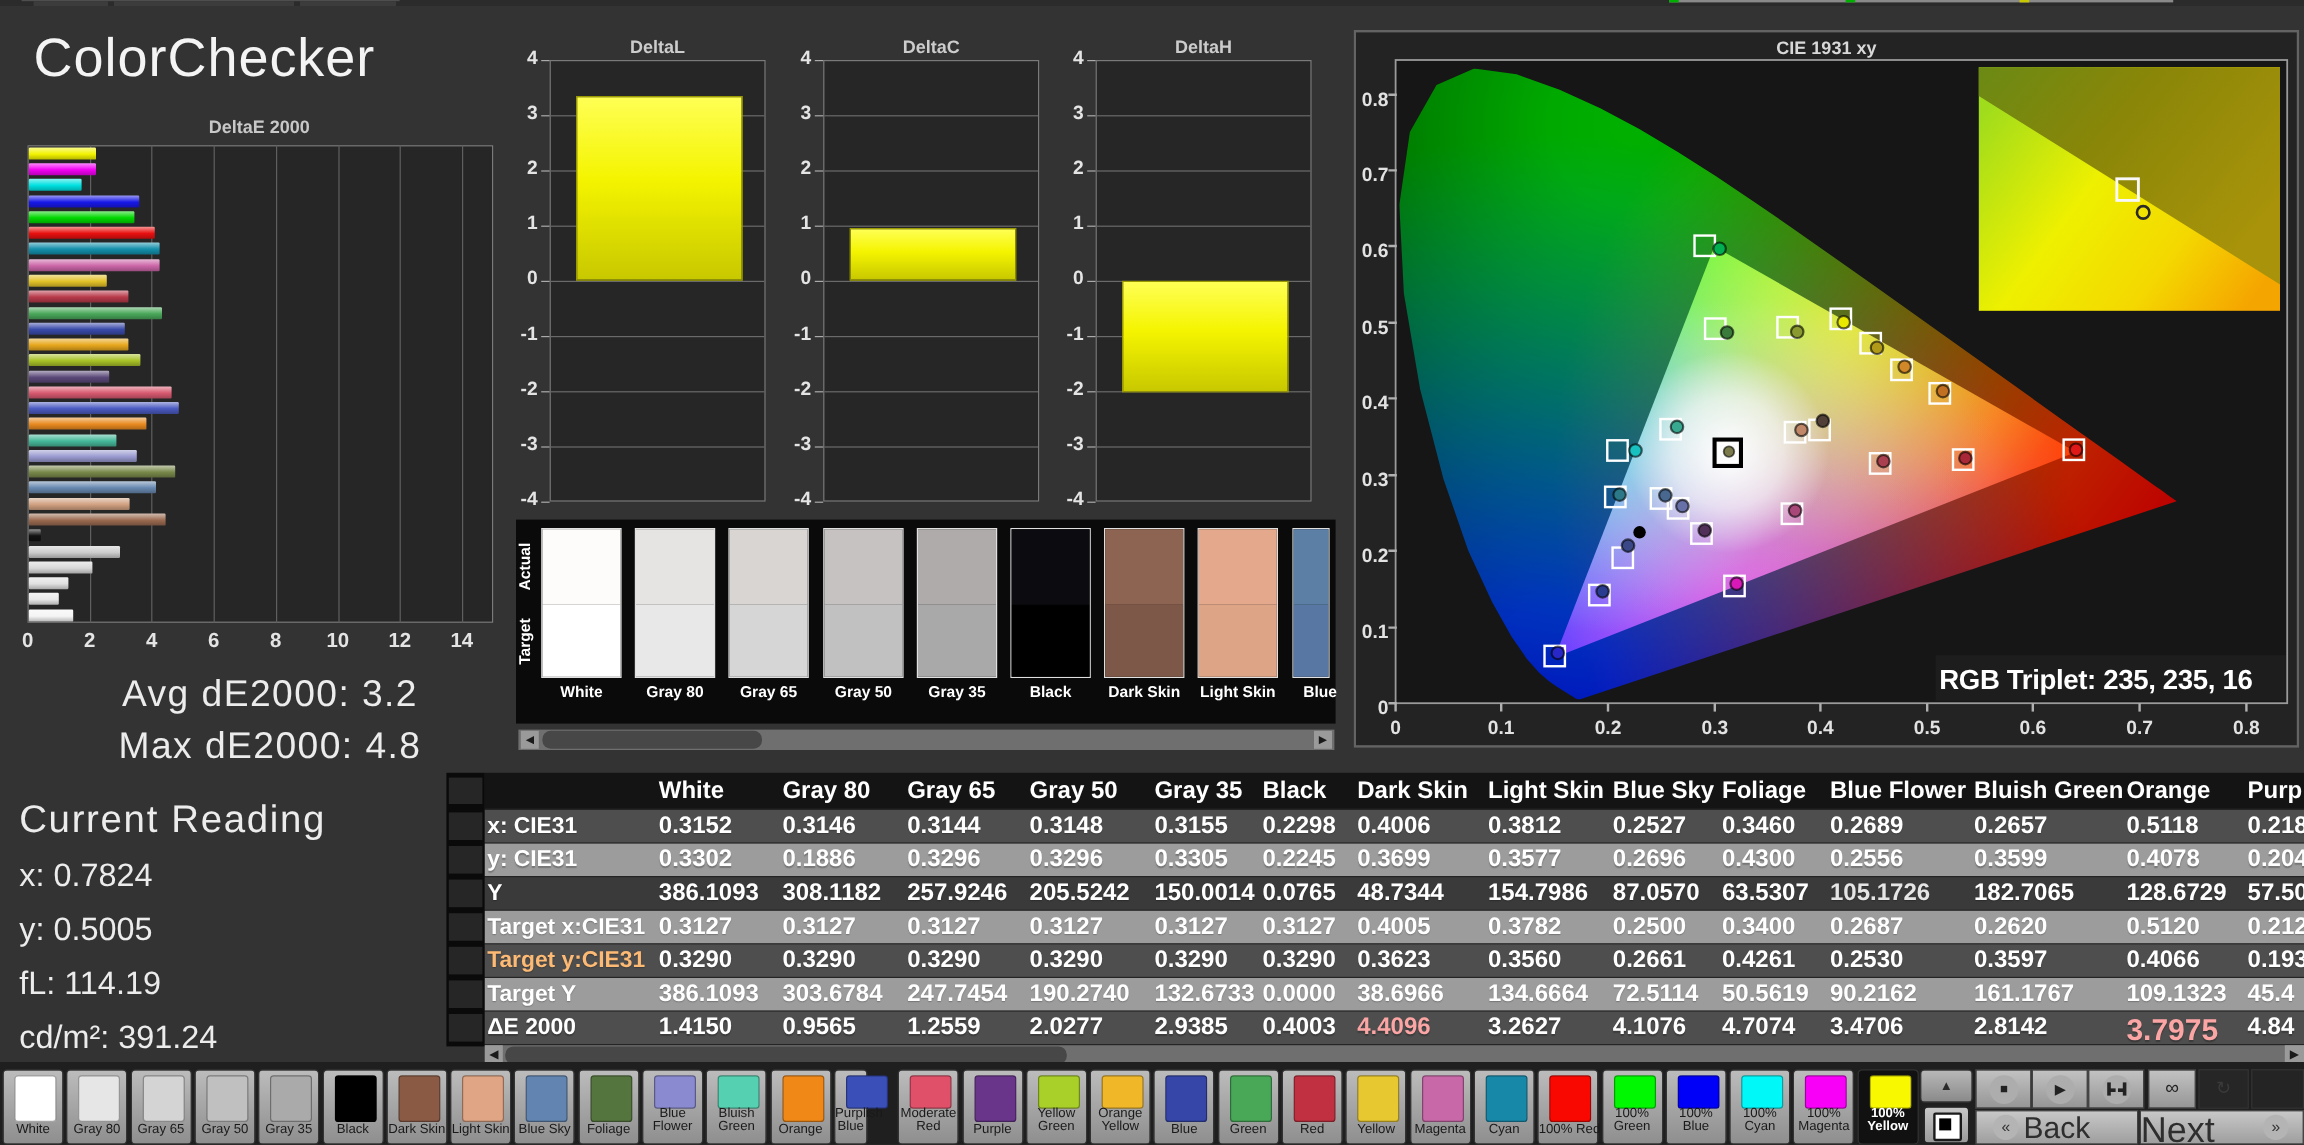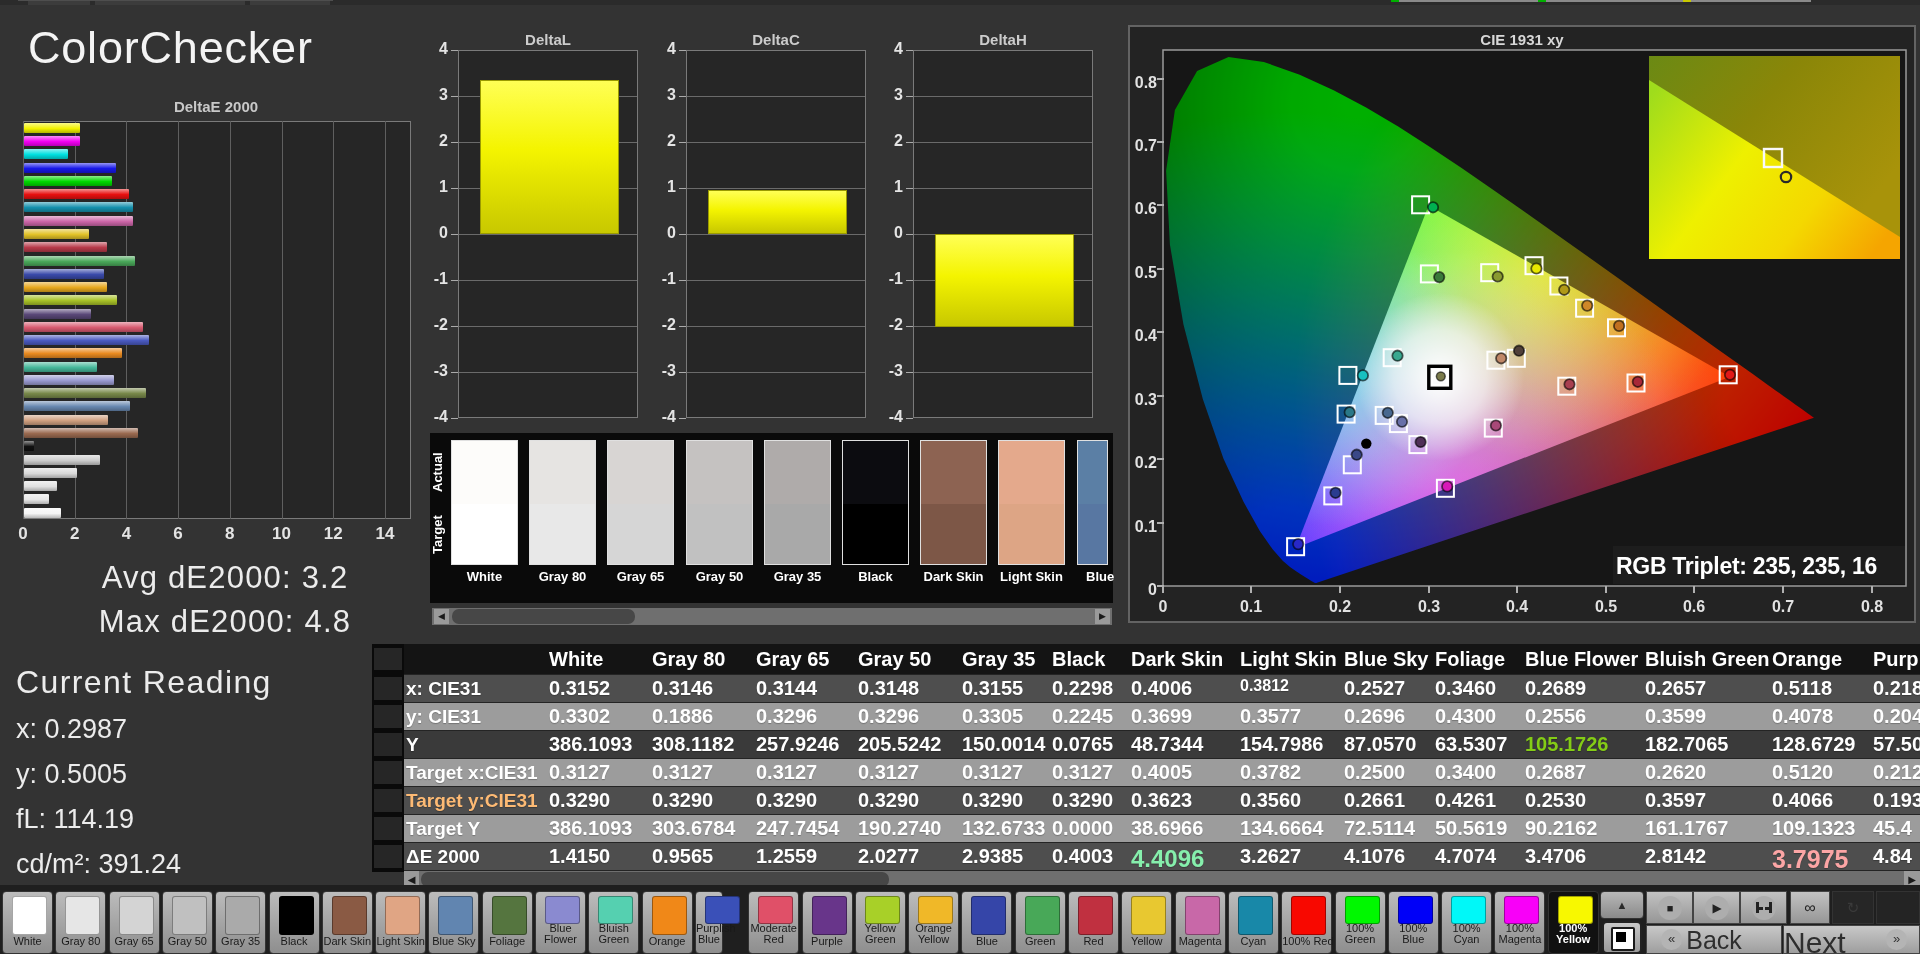--- a/index.html
+++ b/index.html
@@ -65,21 +65,21 @@
 <div style="position:absolute;left:24px;top:454.5px;width:76.0px;height:10px;background:linear-gradient(to bottom,#e8e8e8 0%,#cccccc 55%,#999999 100%);border-radius:1px"></div>
 <div style="position:absolute;left:24px;top:467.7px;width:52.5px;height:10px;background:linear-gradient(to bottom,#ededed 0%,#d8d8d8 55%,#a2a2a2 100%);border-radius:1px"></div>
 <div style="position:absolute;left:24px;top:481.0px;width:32.6px;height:10px;background:linear-gradient(to bottom,#f1f1f1 0%,#e0e0e0 55%,#a8a8a8 100%);border-radius:1px"></div>
 <div style="position:absolute;left:24px;top:494.3px;width:24.8px;height:10px;background:linear-gradient(to bottom,#f4f4f4 0%,#e8e8e8 55%,#aeaeae 100%);border-radius:1px"></div>
 <div style="position:absolute;left:24px;top:507.5px;width:36.7px;height:10px;background:linear-gradient(to bottom,#fafafa 0%,#f4f4f4 55%,#b7b7b7 100%);border-radius:1px"></div>
 
 <div style="position:absolute;left:40px;top:560px;width:370px;text-align:center;font-size:31px;letter-spacing:1.2px;color:#ececec">Avg dE2000: 3.2</div>
 <div style="position:absolute;left:40px;top:604px;width:370px;text-align:center;font-size:31px;letter-spacing:1.2px;color:#ececec">Max dE2000: 4.8</div>
 
 <div style="position:absolute;left:16px;top:664px;font-size:32px;letter-spacing:1.4px;color:#ececec">Current Reading</div>
-<div style="position:absolute;left:16px;top:714px;font-size:27px;color:#ececec">x: 0.2987</div>
+<div style="position:absolute;left:16px;top:714px;font-size:27px;color:#ececec">x: 0.7824</div>
 <div style="position:absolute;left:16px;top:759px;font-size:27px;color:#ececec">y: 0.5005</div>
 <div style="position:absolute;left:16px;top:804px;font-size:27px;color:#ececec">fL: 114.19</div>
 <div style="position:absolute;left:16px;top:849px;font-size:27px;color:#ececec">cd/m²: 391.24</div>
 
 <div style="position:absolute;left:413px;top:31px;width:270px;text-align:center;font-size:15px;color:#cccccc;font-weight:bold">DeltaL</div>
 <div style="position:absolute;left:458px;top:50px;width:180px;height:368px;background:#262626;border:1px solid #7a7a7a;box-sizing:border-box"></div>
 <div style="position:absolute;left:451px;top:418px;width:7px;height:1px;background:#aaa"></div>
 <div style="position:absolute;left:410px;top:408px;width:38px;text-align:right;font-size:16px;color:#e4e4e4;font-weight:bold">-4</div>
 <div style="position:absolute;left:459px;top:372px;width:178px;height:1px;background:#6a6a6a"></div>
 <div style="position:absolute;left:451px;top:372px;width:7px;height:1px;background:#aaa"></div>
@@ -427,21 +427,21 @@
 <div style="position:absolute;left:404px;top:674px;width:1516px;height:198px;background:#242424"></div>
 <div style="position:absolute;left:404px;top:675px;width:1516px;height:27px;background:#4e4e4e"></div>
 <div style="position:absolute;left:406px;top:678px;font-size:19px;color:#fff;font-weight:bold;text-shadow:0 1px 1px rgba(0,0,0,0.25)">x: CIE31</div>
 <div style="position:absolute;left:549px;top:677px;font-size:20px;color:#fff;font-weight:bold;text-shadow:0 1px 1px rgba(0,0,0,0.25)">0.3152</div>
 <div style="position:absolute;left:652px;top:677px;font-size:20px;color:#fff;font-weight:bold;text-shadow:0 1px 1px rgba(0,0,0,0.25)">0.3146</div>
 <div style="position:absolute;left:756px;top:677px;font-size:20px;color:#fff;font-weight:bold;text-shadow:0 1px 1px rgba(0,0,0,0.25)">0.3144</div>
 <div style="position:absolute;left:858px;top:677px;font-size:20px;color:#fff;font-weight:bold;text-shadow:0 1px 1px rgba(0,0,0,0.25)">0.3148</div>
 <div style="position:absolute;left:962px;top:677px;font-size:20px;color:#fff;font-weight:bold;text-shadow:0 1px 1px rgba(0,0,0,0.25)">0.3155</div>
 <div style="position:absolute;left:1052px;top:677px;font-size:20px;color:#fff;font-weight:bold;text-shadow:0 1px 1px rgba(0,0,0,0.25)">0.2298</div>
 <div style="position:absolute;left:1131px;top:677px;font-size:20px;color:#fff;font-weight:bold;text-shadow:0 1px 1px rgba(0,0,0,0.25)">0.4006</div>
-<div style="position:absolute;left:1240px;top:677px;font-size:16px;color:#fff;font-weight:bold;text-shadow:0 1px 1px rgba(0,0,0,0.25)">0.3812</div>
+<div style="position:absolute;left:1240px;top:677px;font-size:20px;color:#fff;font-weight:bold;text-shadow:0 1px 1px rgba(0,0,0,0.25)">0.3812</div>
 <div style="position:absolute;left:1344px;top:677px;font-size:20px;color:#fff;font-weight:bold;text-shadow:0 1px 1px rgba(0,0,0,0.25)">0.2527</div>
 <div style="position:absolute;left:1435px;top:677px;font-size:20px;color:#fff;font-weight:bold;text-shadow:0 1px 1px rgba(0,0,0,0.25)">0.3460</div>
 <div style="position:absolute;left:1525px;top:677px;font-size:20px;color:#fff;font-weight:bold;text-shadow:0 1px 1px rgba(0,0,0,0.25)">0.2689</div>
 <div style="position:absolute;left:1645px;top:677px;font-size:20px;color:#fff;font-weight:bold;text-shadow:0 1px 1px rgba(0,0,0,0.25)">0.2657</div>
 <div style="position:absolute;left:1772px;top:677px;font-size:20px;color:#fff;font-weight:bold;text-shadow:0 1px 1px rgba(0,0,0,0.25)">0.5118</div>
 <div style="position:absolute;left:1873px;top:677px;font-size:20px;color:#fff;font-weight:bold;text-shadow:0 1px 1px rgba(0,0,0,0.25)">0.218</div>
 <div style="position:absolute;left:404px;top:703px;width:1516px;height:27px;background:#9c9c9c"></div>
 <div style="position:absolute;left:406px;top:706px;font-size:19px;color:#fff;font-weight:bold;text-shadow:0 1px 1px rgba(0,0,0,0.25)">y: CIE31</div>
 <div style="position:absolute;left:549px;top:705px;font-size:20px;color:#fff;font-weight:bold;text-shadow:0 1px 1px rgba(0,0,0,0.25)">0.3302</div>
 <div style="position:absolute;left:652px;top:705px;font-size:20px;color:#fff;font-weight:bold;text-shadow:0 1px 1px rgba(0,0,0,0.25)">0.1886</div>
@@ -462,21 +462,21 @@
 <div style="position:absolute;left:549px;top:733px;font-size:20px;color:#fff;font-weight:bold;text-shadow:0 1px 1px rgba(0,0,0,0.25)">386.1093</div>
 <div style="position:absolute;left:652px;top:733px;font-size:20px;color:#fff;font-weight:bold;text-shadow:0 1px 1px rgba(0,0,0,0.25)">308.1182</div>
 <div style="position:absolute;left:756px;top:733px;font-size:20px;color:#fff;font-weight:bold;text-shadow:0 1px 1px rgba(0,0,0,0.25)">257.9246</div>
 <div style="position:absolute;left:858px;top:733px;font-size:20px;color:#fff;font-weight:bold;text-shadow:0 1px 1px rgba(0,0,0,0.25)">205.5242</div>
 <div style="position:absolute;left:962px;top:733px;font-size:20px;color:#fff;font-weight:bold;text-shadow:0 1px 1px rgba(0,0,0,0.25)">150.0014</div>
 <div style="position:absolute;left:1052px;top:733px;font-size:20px;color:#fff;font-weight:bold;text-shadow:0 1px 1px rgba(0,0,0,0.25)">0.0765</div>
 <div style="position:absolute;left:1131px;top:733px;font-size:20px;color:#fff;font-weight:bold;text-shadow:0 1px 1px rgba(0,0,0,0.25)">48.7344</div>
 <div style="position:absolute;left:1240px;top:733px;font-size:20px;color:#fff;font-weight:bold;text-shadow:0 1px 1px rgba(0,0,0,0.25)">154.7986</div>
 <div style="position:absolute;left:1344px;top:733px;font-size:20px;color:#fff;font-weight:bold;text-shadow:0 1px 1px rgba(0,0,0,0.25)">87.0570</div>
 <div style="position:absolute;left:1435px;top:733px;font-size:20px;color:#fff;font-weight:bold;text-shadow:0 1px 1px rgba(0,0,0,0.25)">63.5307</div>
-<div style="position:absolute;left:1525px;top:733px;font-size:20px;color:#84cc16;font-weight:bold;text-shadow:0 1px 1px rgba(0,0,0,0.25)">105.1726</div>
+<div style="position:absolute;left:1525px;top:733px;font-size:20px;color:#e5e5e5;font-weight:bold;text-shadow:0 1px 1px rgba(0,0,0,0.25)">105.1726</div>
 <div style="position:absolute;left:1645px;top:733px;font-size:20px;color:#fff;font-weight:bold;text-shadow:0 1px 1px rgba(0,0,0,0.25)">182.7065</div>
 <div style="position:absolute;left:1772px;top:733px;font-size:20px;color:#fff;font-weight:bold;text-shadow:0 1px 1px rgba(0,0,0,0.25)">128.6729</div>
 <div style="position:absolute;left:1873px;top:733px;font-size:20px;color:#fff;font-weight:bold;text-shadow:0 1px 1px rgba(0,0,0,0.25)">57.50</div>
 <div style="position:absolute;left:404px;top:759px;width:1516px;height:27px;background:#9c9c9c"></div>
 <div style="position:absolute;left:406px;top:762px;font-size:19px;color:#fff;font-weight:bold;text-shadow:0 1px 1px rgba(0,0,0,0.25)">Target x:CIE31</div>
 <div style="position:absolute;left:549px;top:761px;font-size:20px;color:#fff;font-weight:bold;text-shadow:0 1px 1px rgba(0,0,0,0.25)">0.3127</div>
 <div style="position:absolute;left:652px;top:761px;font-size:20px;color:#fff;font-weight:bold;text-shadow:0 1px 1px rgba(0,0,0,0.25)">0.3127</div>
 <div style="position:absolute;left:756px;top:761px;font-size:20px;color:#fff;font-weight:bold;text-shadow:0 1px 1px rgba(0,0,0,0.25)">0.3127</div>
 <div style="position:absolute;left:858px;top:761px;font-size:20px;color:#fff;font-weight:bold;text-shadow:0 1px 1px rgba(0,0,0,0.25)">0.3127</div>
 <div style="position:absolute;left:962px;top:761px;font-size:20px;color:#fff;font-weight:bold;text-shadow:0 1px 1px rgba(0,0,0,0.25)">0.3127</div>
@@ -522,21 +522,21 @@
 <div style="position:absolute;left:1772px;top:817px;font-size:20px;color:#fff;font-weight:bold;text-shadow:0 1px 1px rgba(0,0,0,0.25)">109.1323</div>
 <div style="position:absolute;left:1873px;top:817px;font-size:20px;color:#fff;font-weight:bold;text-shadow:0 1px 1px rgba(0,0,0,0.25)">45.4</div>
 <div style="position:absolute;left:404px;top:843px;width:1516px;height:27px;background:#4e4e4e"></div>
 <div style="position:absolute;left:406px;top:846px;font-size:19px;color:#fff;font-weight:bold;text-shadow:0 1px 1px rgba(0,0,0,0.25)">ΔE 2000</div>
 <div style="position:absolute;left:549px;top:845px;font-size:20px;color:#fff;font-weight:bold;text-shadow:0 1px 1px rgba(0,0,0,0.25)">1.4150</div>
 <div style="position:absolute;left:652px;top:845px;font-size:20px;color:#fff;font-weight:bold;text-shadow:0 1px 1px rgba(0,0,0,0.25)">0.9565</div>
 <div style="position:absolute;left:756px;top:845px;font-size:20px;color:#fff;font-weight:bold;text-shadow:0 1px 1px rgba(0,0,0,0.25)">1.2559</div>
 <div style="position:absolute;left:858px;top:845px;font-size:20px;color:#fff;font-weight:bold;text-shadow:0 1px 1px rgba(0,0,0,0.25)">2.0277</div>
 <div style="position:absolute;left:962px;top:845px;font-size:20px;color:#fff;font-weight:bold;text-shadow:0 1px 1px rgba(0,0,0,0.25)">2.9385</div>
 <div style="position:absolute;left:1052px;top:845px;font-size:20px;color:#fff;font-weight:bold;text-shadow:0 1px 1px rgba(0,0,0,0.25)">0.4003</div>
-<div style="position:absolute;left:1131px;top:845px;font-size:24px;color:#86efac;font-weight:bold;text-shadow:0 1px 1px rgba(0,0,0,0.25)">4.4096</div>
+<div style="position:absolute;left:1131px;top:845px;font-size:20px;color:#fca5a5;font-weight:bold;text-shadow:0 1px 1px rgba(0,0,0,0.25)">4.4096</div>
 <div style="position:absolute;left:1240px;top:845px;font-size:20px;color:#fff;font-weight:bold;text-shadow:0 1px 1px rgba(0,0,0,0.25)">3.2627</div>
 <div style="position:absolute;left:1344px;top:845px;font-size:20px;color:#fff;font-weight:bold;text-shadow:0 1px 1px rgba(0,0,0,0.25)">4.1076</div>
 <div style="position:absolute;left:1435px;top:845px;font-size:20px;color:#fff;font-weight:bold;text-shadow:0 1px 1px rgba(0,0,0,0.25)">4.7074</div>
 <div style="position:absolute;left:1525px;top:845px;font-size:20px;color:#fff;font-weight:bold;text-shadow:0 1px 1px rgba(0,0,0,0.25)">3.4706</div>
 <div style="position:absolute;left:1645px;top:845px;font-size:20px;color:#fff;font-weight:bold;text-shadow:0 1px 1px rgba(0,0,0,0.25)">2.8142</div>
 <div style="position:absolute;left:1772px;top:845px;font-size:25px;color:#fca5a5;font-weight:bold;text-shadow:0 1px 1px rgba(0,0,0,0.25)">3.7975</div>
 <div style="position:absolute;left:1873px;top:845px;font-size:20px;color:#fff;font-weight:bold;text-shadow:0 1px 1px rgba(0,0,0,0.25)">4.84</div>
 <div style="position:absolute;left:404px;top:871px;width:1516px;height:17px;background:#6f6f6f"></div>
 <div style="position:absolute;left:404px;top:871px;width:15px;height:17px;background:#9a9a9a;color:#1a1a1a;font-size:10px;line-height:17px;text-align:center">◀</div>
 <div style="position:absolute;left:421px;top:872px;width:468px;height:15px;background:#474747;border-radius:7px"></div>

